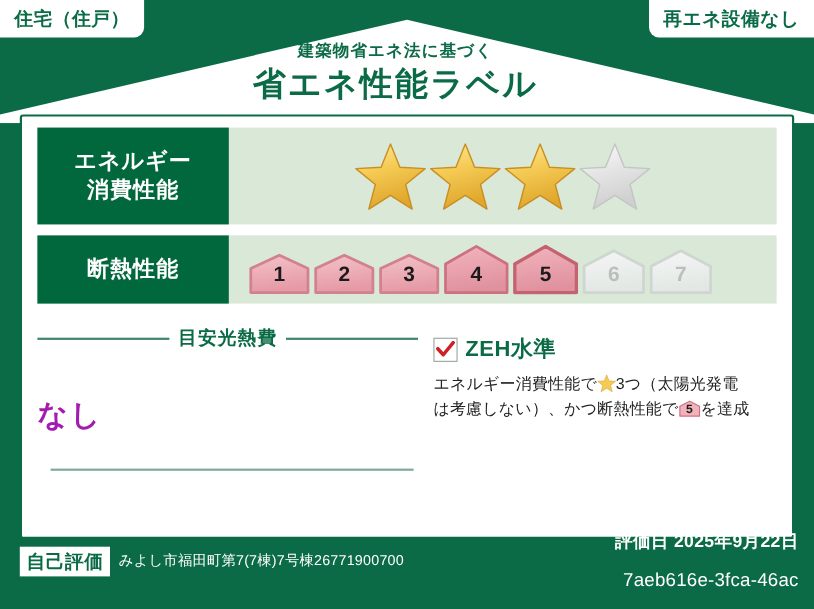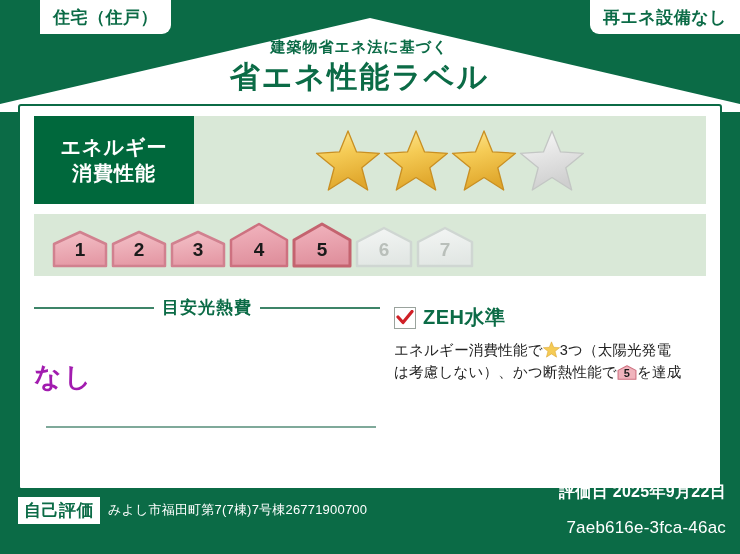--- a/index.html
+++ b/index.html
@@ -14,21 +14,21 @@
     position: absolute; top: 0;
     background: #ffffff;
     color: #0b6b46;
     font-weight: bold;
     font-size: 17px;
     letter-spacing: 0.5px;
     display: flex; align-items: center; justify-content: center;
     height: 34px;
     padding: 0 13px;
   }
-  .corner-badge.left  { left: 0;  border-bottom-right-radius: 9px; margin-left: 40px; }
+  .corner-badge.left  { left: 0;  border-bottom-right-radius: 9px; }
   .corner-badge.right { right: 0; border-bottom-left-radius: 9px; }
 
   
   .roof {
     position: absolute;
     top: 0; left: 0; width: 740px; height: 112px;
   }
   .roof svg { display: block; }
 
   
@@ -59,21 +59,21 @@
 
   
   .perf-row {
     display: flex; align-items: stretch;
     background: #d9e8d7;
     height: 88px;
     margin-bottom: 10px;
   }
   .perf-row.insul { height: 62px; margin-bottom: 4px; }
   .perf-label {
-    width: 160px; flex: none;
+    width: 174px; flex: none;
     background: #00683c;
     color: #ffffff;
     font-size: 20px; font-weight: bold;
     letter-spacing: 1px; line-height: 1.3;
     display: flex; flex-direction: column;
     align-items: center; justify-content: center;
     text-align: center;
   }
   .perf-label .l2 { display: block; }
   .perf-value {
@@ -222,20 +222,23 @@
             </linearGradient>
           </defs>
           <polygon points="50,3 63,35 98,37 71,59 80,93 50,74 20,93 29,59 2,37 37,35" fill="url(#gray1)" stroke="#c3c6c4" stroke-width="2" stroke-linejoin="round"></polygon>
         </svg>
 
       </div>
     </div>
   </div>
 
   <div class="perf-row insul">
+    <div class="perf-label">
+      <span>断熱性能</span>
+    </div>
     <div class="perf-value">
       <div class="houses">
 
         <div class="house-wrap">
           <svg width="56" height="38" viewBox="0 0 56 38">
             <defs>
               <linearGradient id="pinkA" x1="0" y1="0" x2="0.2" y2="1">
                 <stop offset="0" stop-color="#f4c2c9"></stop>
                   <stop offset="1" stop-color="#e59aa6"></stop>
               </linearGradient>

